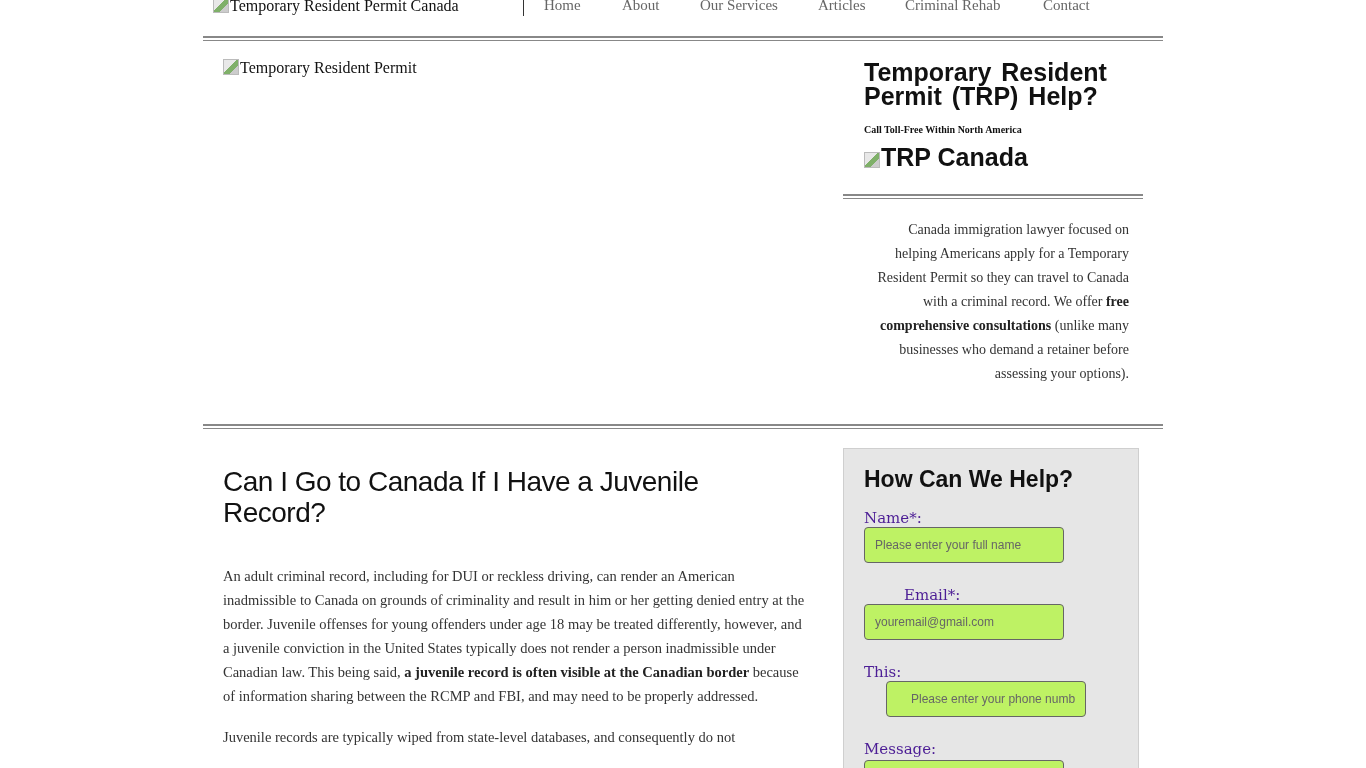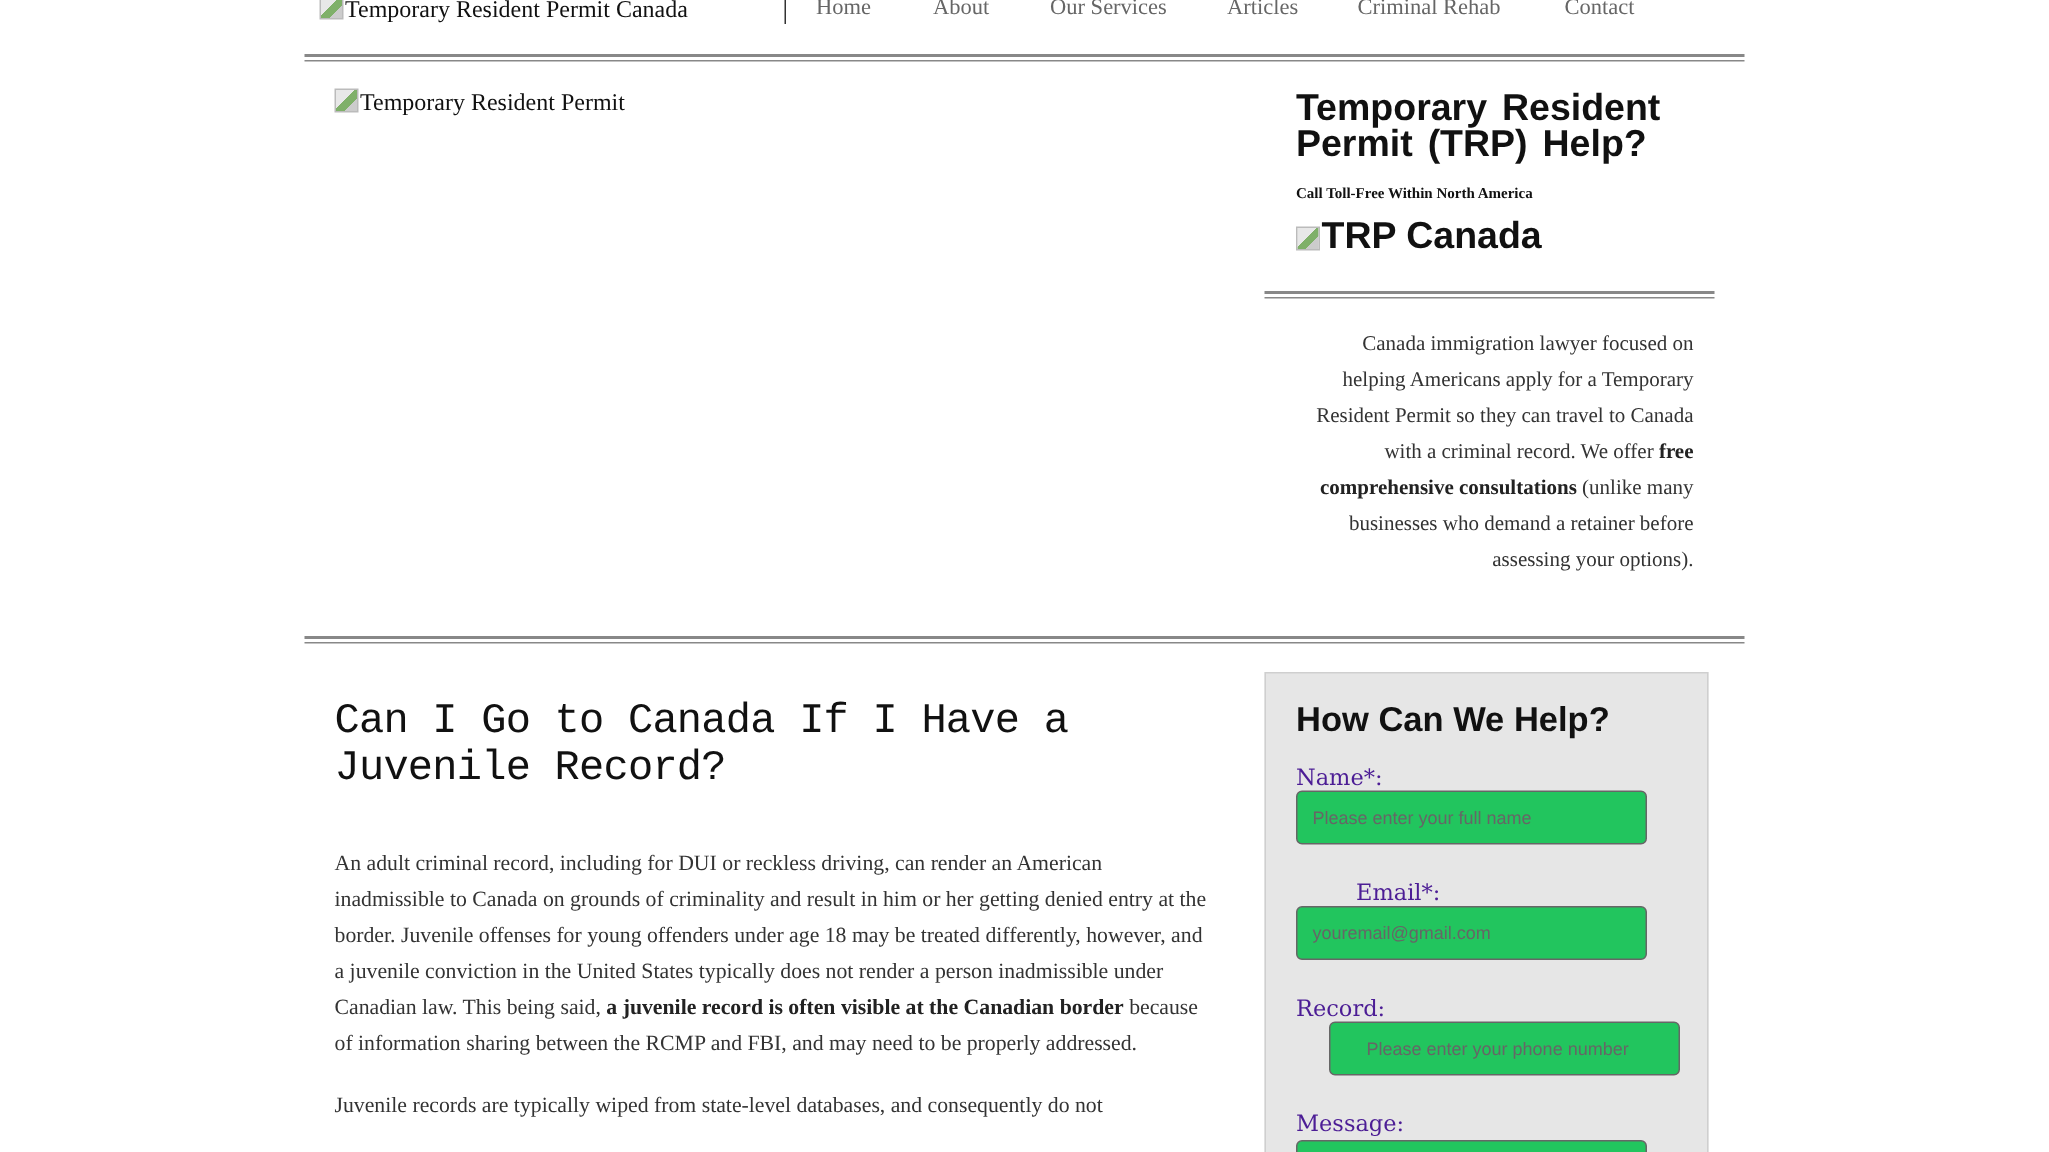--- a/index.html
+++ b/index.html
@@ -10,28 +10,28 @@
       background: linear-gradient(135deg, #e8e8e8 0 45%, #7fb069 45% 70%, #ccc 70%); border: 1px solid #bbb; }
     .hdr-logo { left: 213px; top: -3px; font-size: 16px; color: #111; white-space: nowrap; font-family: "Liberation Serif", serif; }
     .nav-sep { left: 523px; top: 0; width: 1px; height: 16px; background: #333; }
     .dbl-line { border-top: 2px solid #888; height: 5px; border-bottom: 1px solid #888; }
     .hero-img { left: 223px; top: 59px; font-size: 16px; font-family: "Liberation Serif", serif; color: #111; }
     .side-title { left: 864px; top: 60px; width: 270px; font-family: "Liberation Sans", sans-serif; font-weight: bold; font-size: 25px; line-height: 24px; color: #111; word-spacing: 3px; }
     .side-call { left: 864px; top: 124px; font-family: Liberation Serif, serif; font-weight: bold; font-size: 10px; color: #111; }
     .side-phone { left: 864px; top: 143px; font-family: "Liberation Sans", sans-serif; font-weight: bold; font-size: 25px; color: #111; white-space: nowrap; }
     .side-desc { left: 864px; top: 218px; width: 265px; font-family: "Liberation Serif", serif; font-size: 14px; line-height: 24px; color: #333; text-align: right; }
     .side-desc b { color: #222; }
-    .article-title { left: 223px; top: 466px; width: 580px; font-family: Liberation Mono, monospace; font-size: 28px; line-height: 31px; color: #111; font-weight: normal; letter-spacing: -0.5px; }
+    .article-title { left: 223px; top: 466px; width: 580px; font-family: Liberation Sans, sans-serif; font-size: 28px; line-height: 31px; color: #111; font-weight: normal; letter-spacing: -0.5px; }
     .article-body { left: 223px; top: 564px; width: 585px; font-family: "Liberation Serif", serif; font-size: 14.5px; line-height: 24px; color: #333; }
     .article-body p { margin-bottom: 17px; }
     .article-body b { color: #222; }
     .form-box { left: 843px; top: 448px; width: 296px; height: 340px; background: #e6e6e6; border: 1px solid #cfcfcf; }
     .form-title { left: 864px; top: 466px; font-family: "Liberation Sans", sans-serif; font-weight: bold; font-size: 23px; color: #111; }
     .form-label { font-family: "DejaVu Serif", serif; font-weight: normal; font-size: 15px; color: #4c1d95; }
-    .form-input { width: 234px; height: 36px; border: 1px solid #666; border-radius: 4px; background: #22c55e;
+    .form-input { width: 200px; height: 36px; border: 1px solid #666; border-radius: 4px; background: #bef264;
       font-family: "Liberation Sans", sans-serif; font-size: 12px; padding: 0 10px; color: #333; }
     .form-input::placeholder { color: #666; }
   </style>
 </head>
 <body>
 
 <div class="abs hdr-logo">
   <span class="broken-img"></span><span>Temporary Resident Permit Canada</span>
 </div>
 <div class="abs nav-sep"></div>
@@ -66,17 +66,17 @@
 
 <div class="abs form-box"></div>
 <h3 class="abs form-title">How Can We Help?</h3>
 
 <label class="abs form-label" style="left:864px;top:509px;">Name*:</label>
 <input class="abs form-input" style="left: 864px; top: 527px;" type="text" placeholder="Please enter your full name">
 
 <label class="abs form-label" style="left:904px;top:586px;">Email*:</label>
 <input class="abs form-input" style="left: 864px; top: 604px;" type="text" placeholder="youremail@gmail.com">
 
-<label class="abs form-label" style="left:864px;top:663px;">Record:</label>
+<label class="abs form-label" style="left:864px;top:663px;">This:</label>
 <input class="abs form-input" style="left: 886px; top: 681px; padding-left: 24px;" type="text" placeholder="Please enter your phone number">
 
 <label class="abs form-label" style="left:864px;top:740px;">Message:</label>
 <textarea class="abs form-input" style="left: 864px; top: 760px; height: 60px; resize: none;"></textarea>
 
 </body></html>

